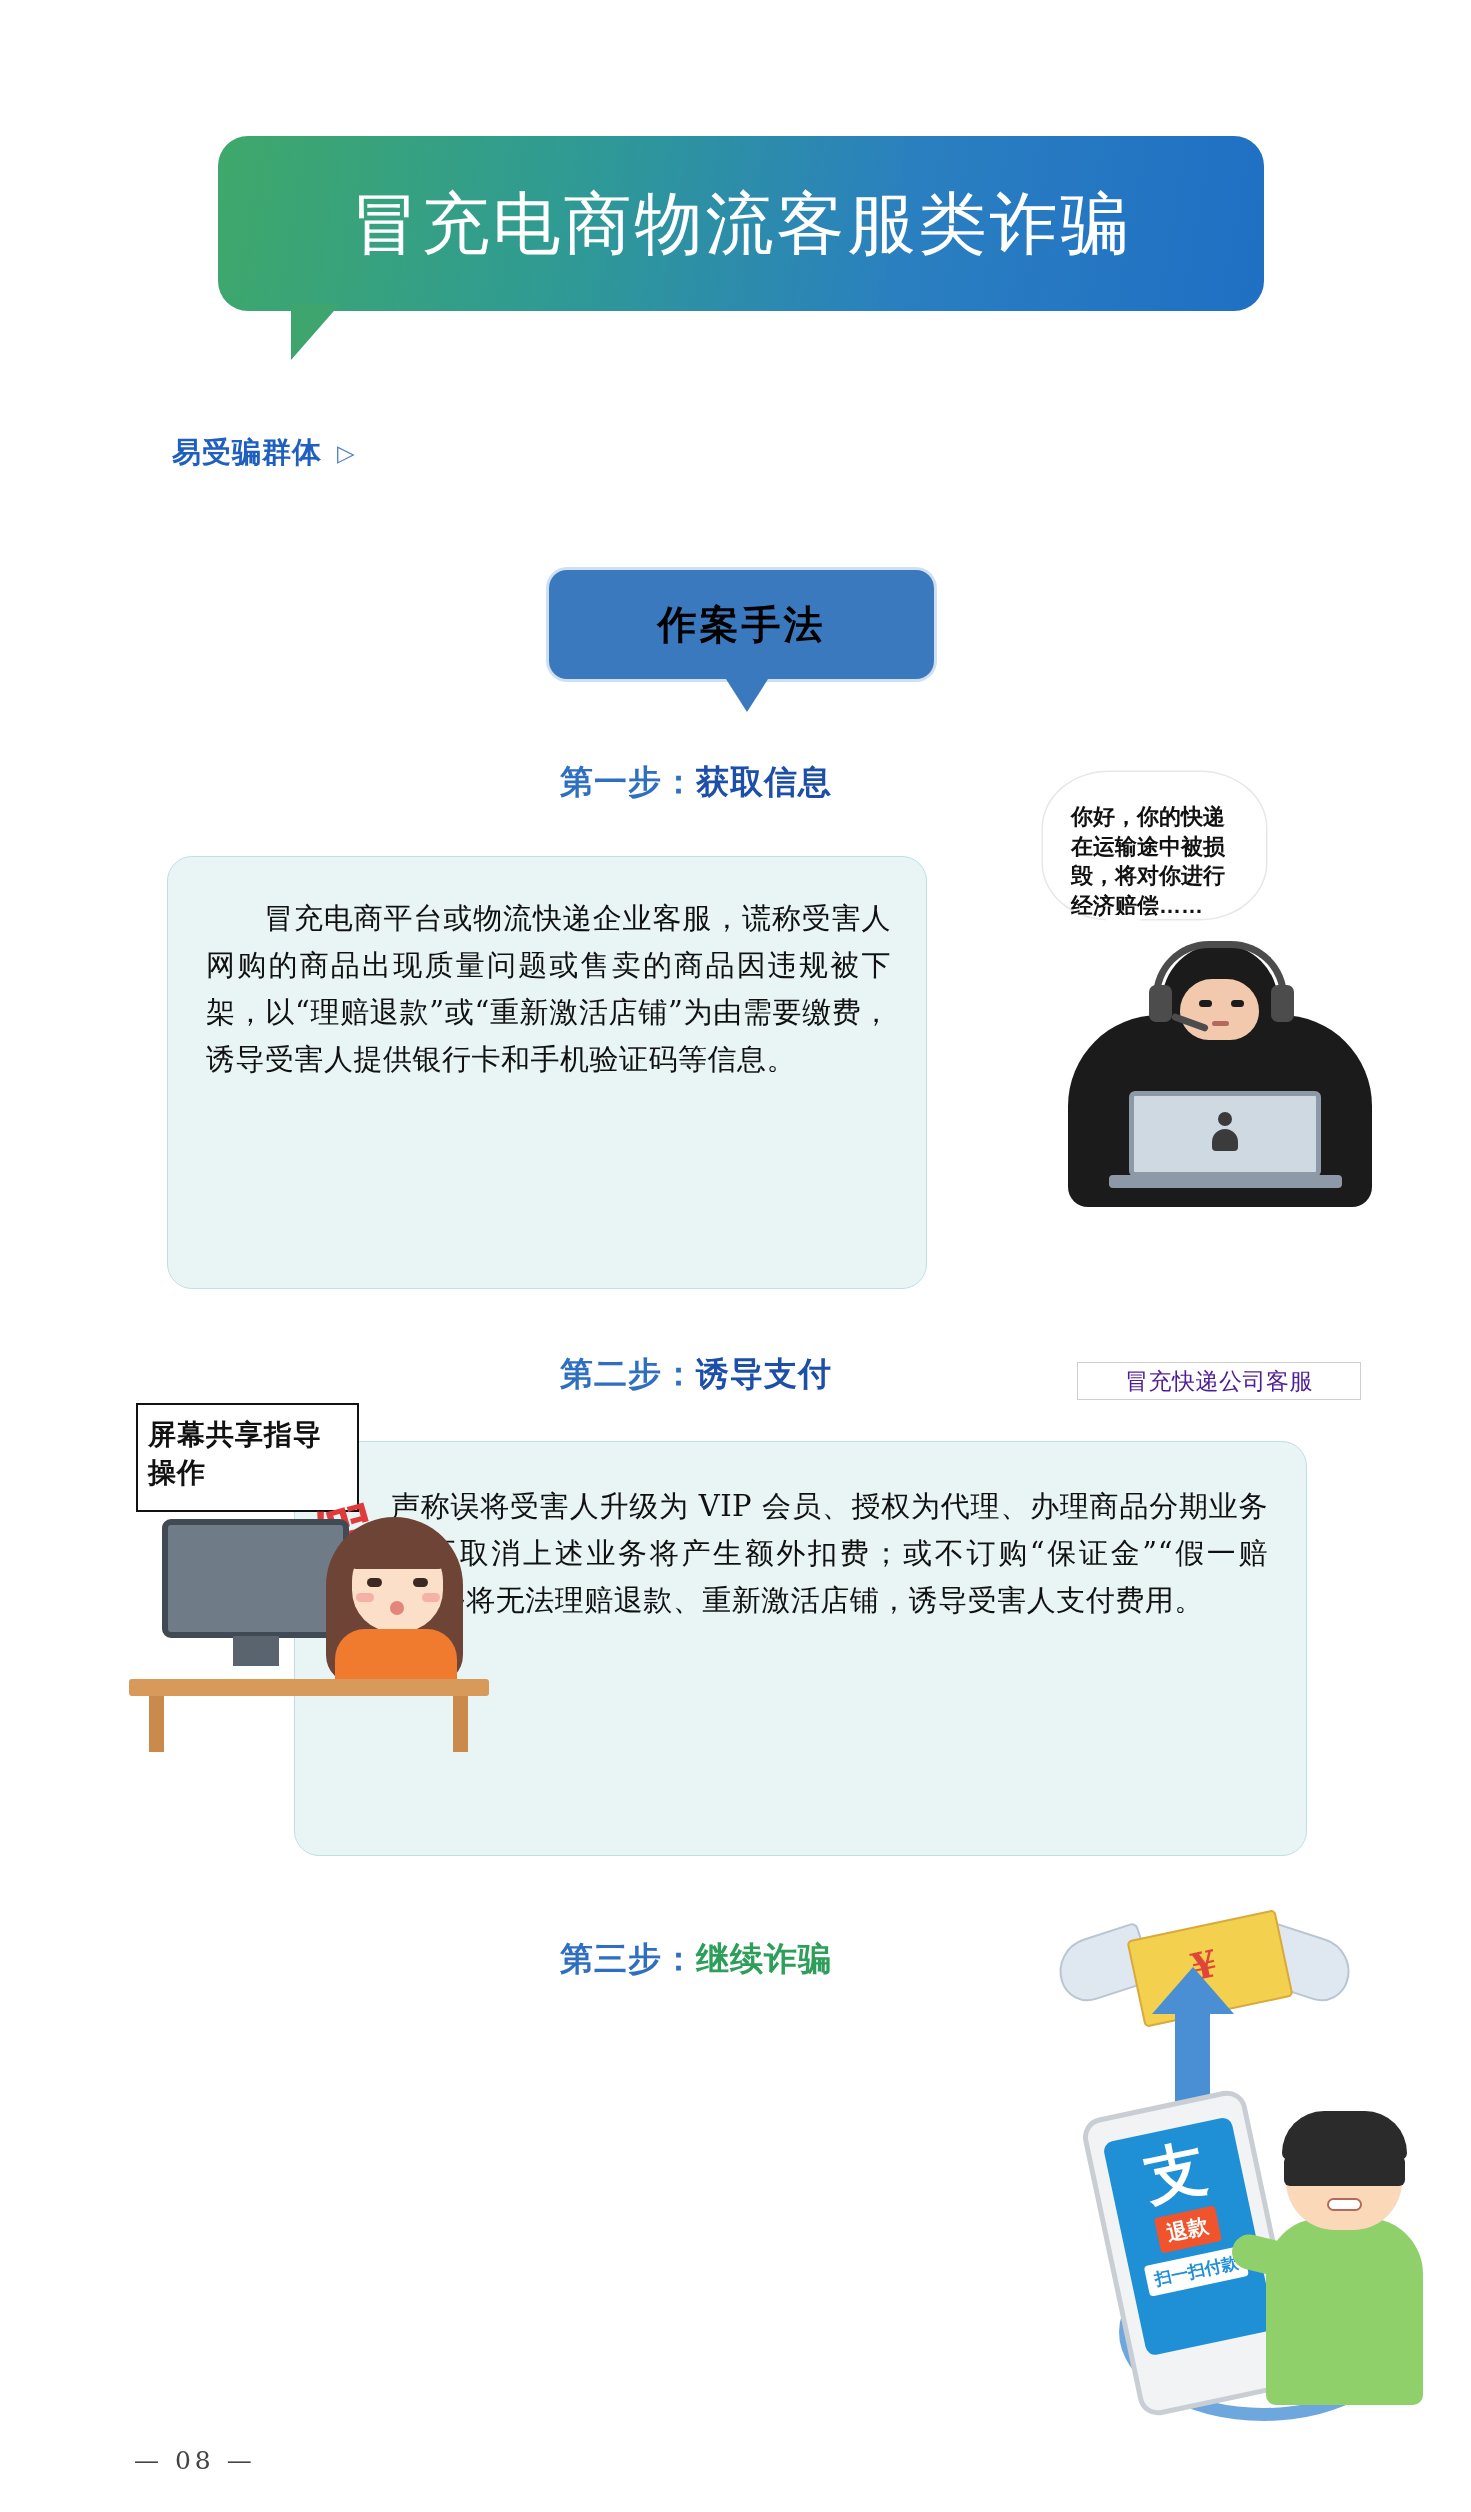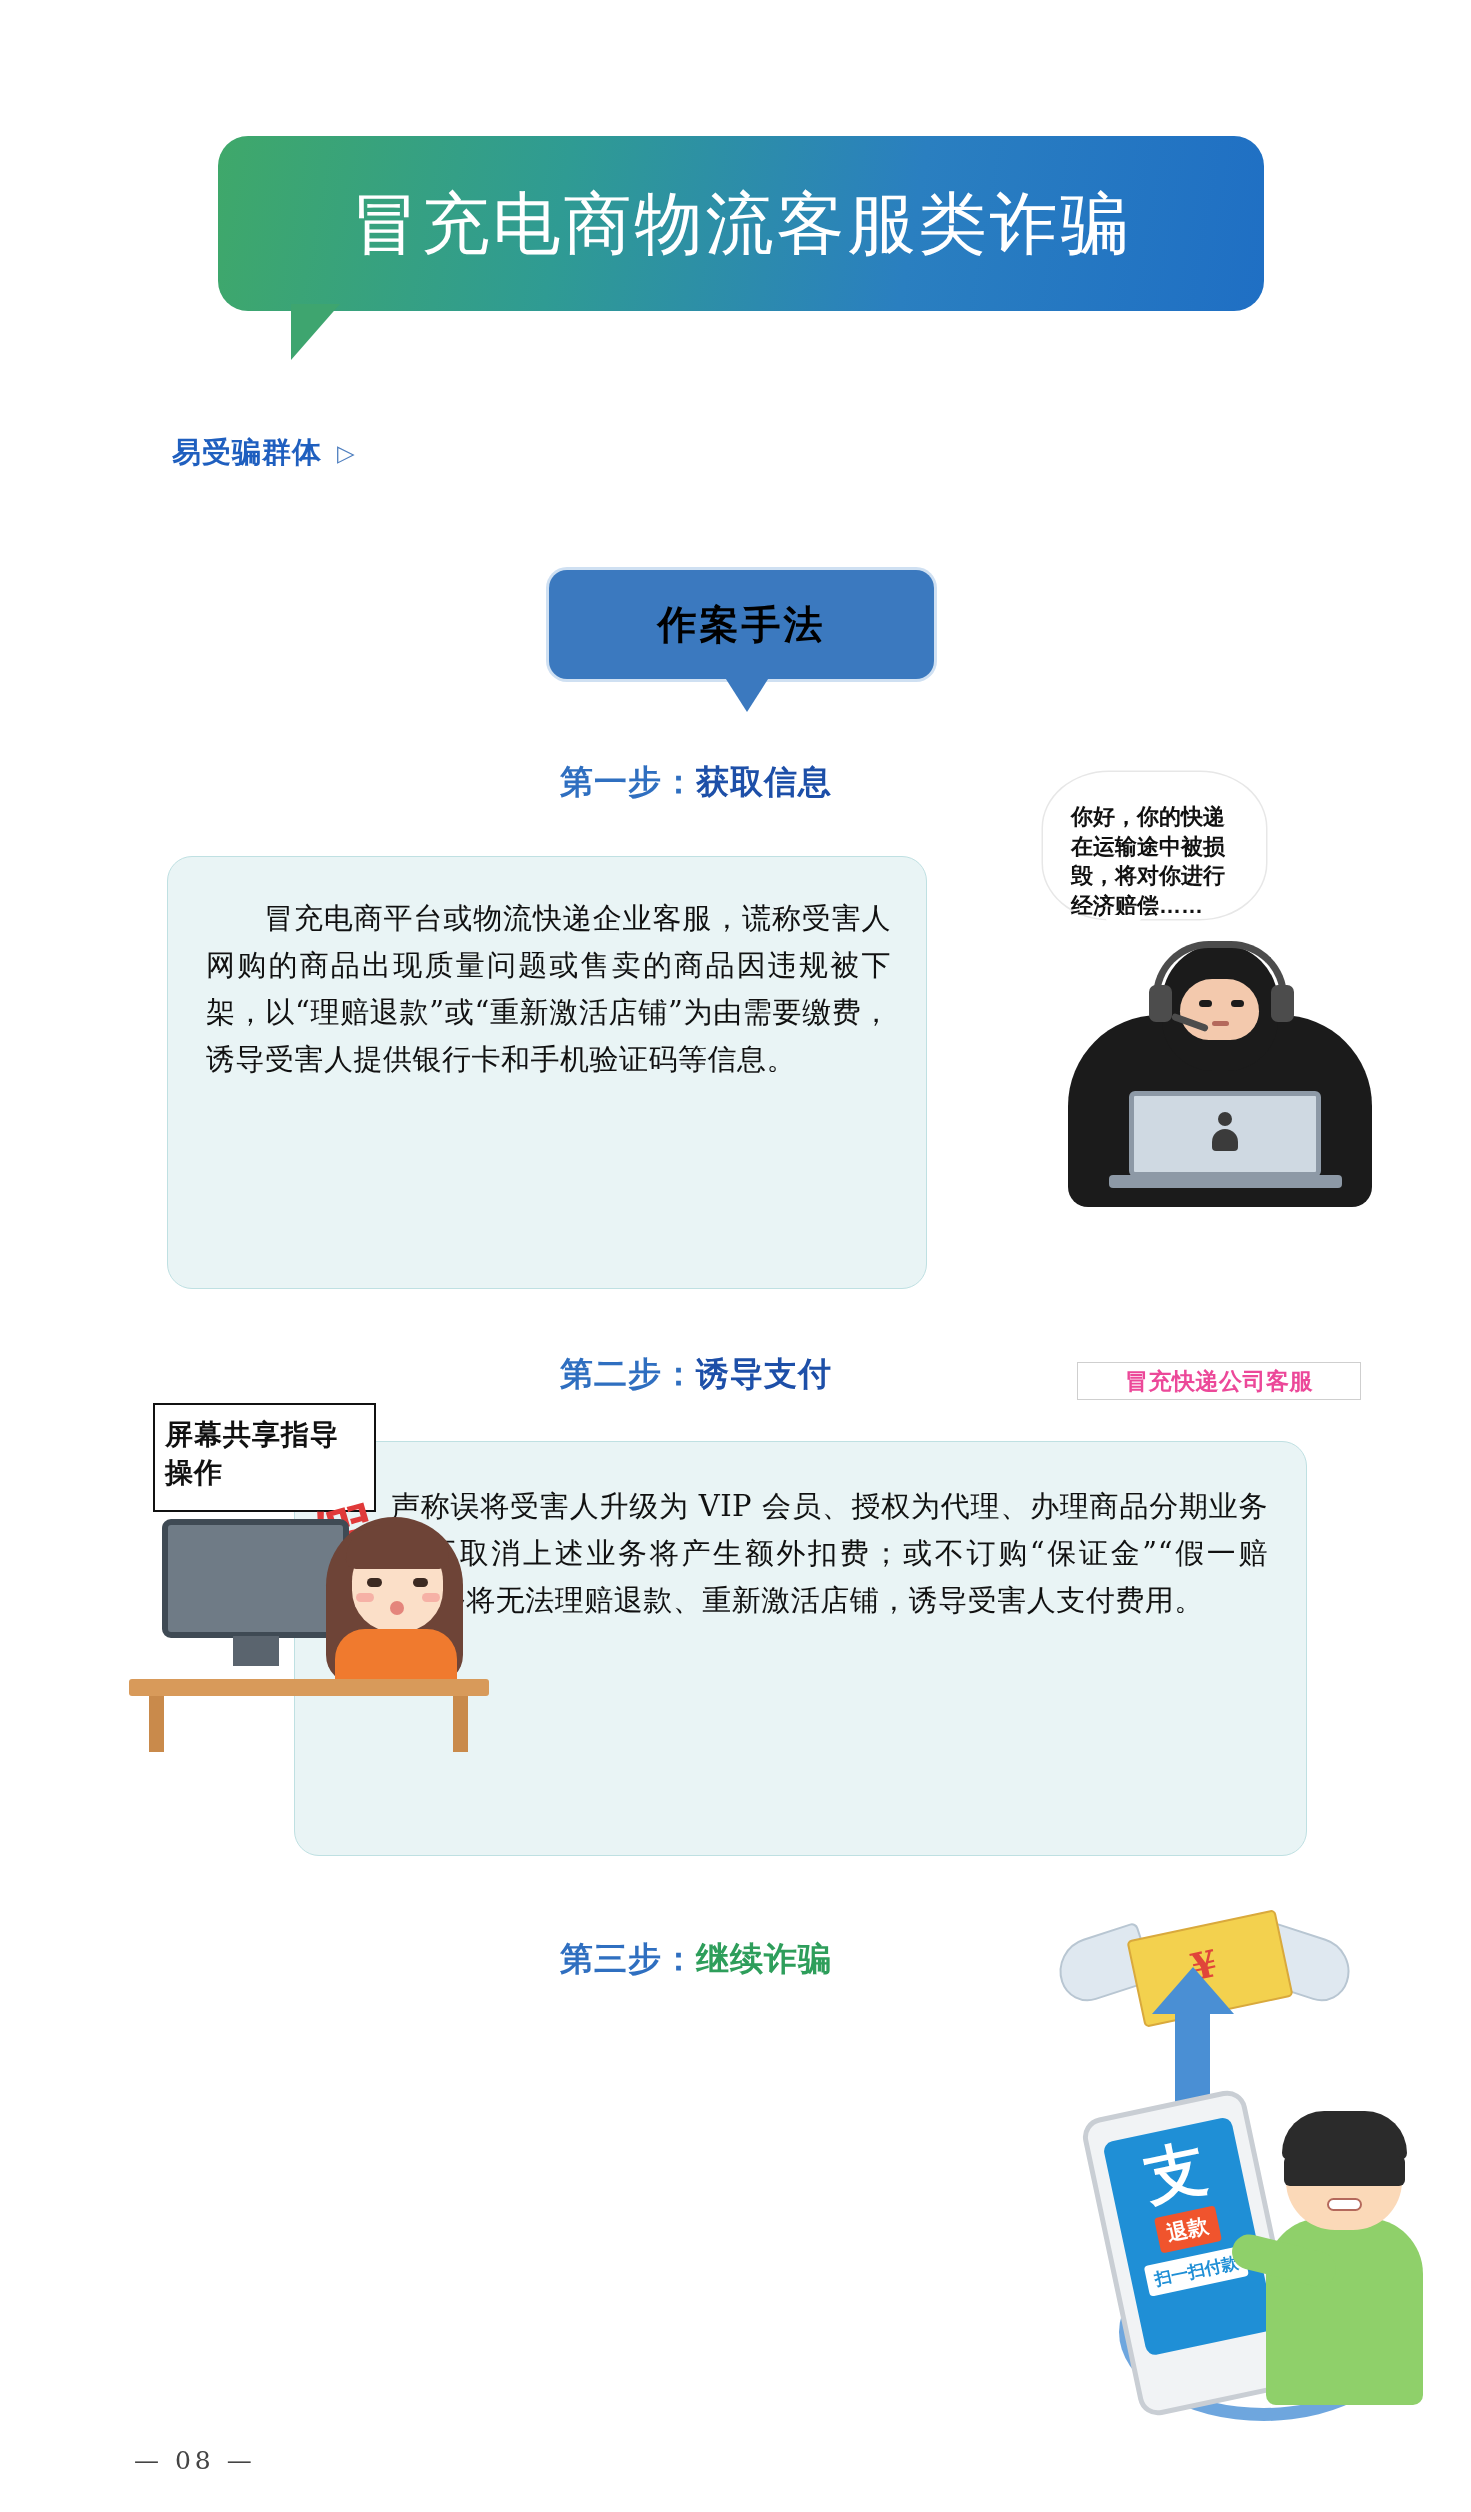--- a/index.html
+++ b/index.html
@@ -370,38 +370,38 @@
     width: 284px;
     height: 38px;
     background: #ffffff;
     border: 1.5px solid #cfcfcf;
     display: flex;
     align-items: center;
     justify-content: center;
     box-sizing: border-box;
   }
   .agent-caption span {
-    color: #ec4899;
+    color: #4c1d95;
     font-family: "Liberation Sans", sans-serif;
-    font-weight: bold;
+    font-weight: normal;
     font-size: 23px;
     letter-spacing: 0.5px;
   }
 
   
   .share-scene {
     position: absolute;
     left: 129px;
     top: 1403px;
     width: 365px;
     height: 354px;
   }
   .share-label {
     position: absolute;
-    left: 24px;
+    left: 7px;
     top: 0px;
     width: 223px;
     height: 109px;
     background: #ffffff;
     border: 2.5px solid #111111;
     box-sizing: border-box;
     padding: 11px 10px;
   }
   .share-label p {
     margin: 0;

